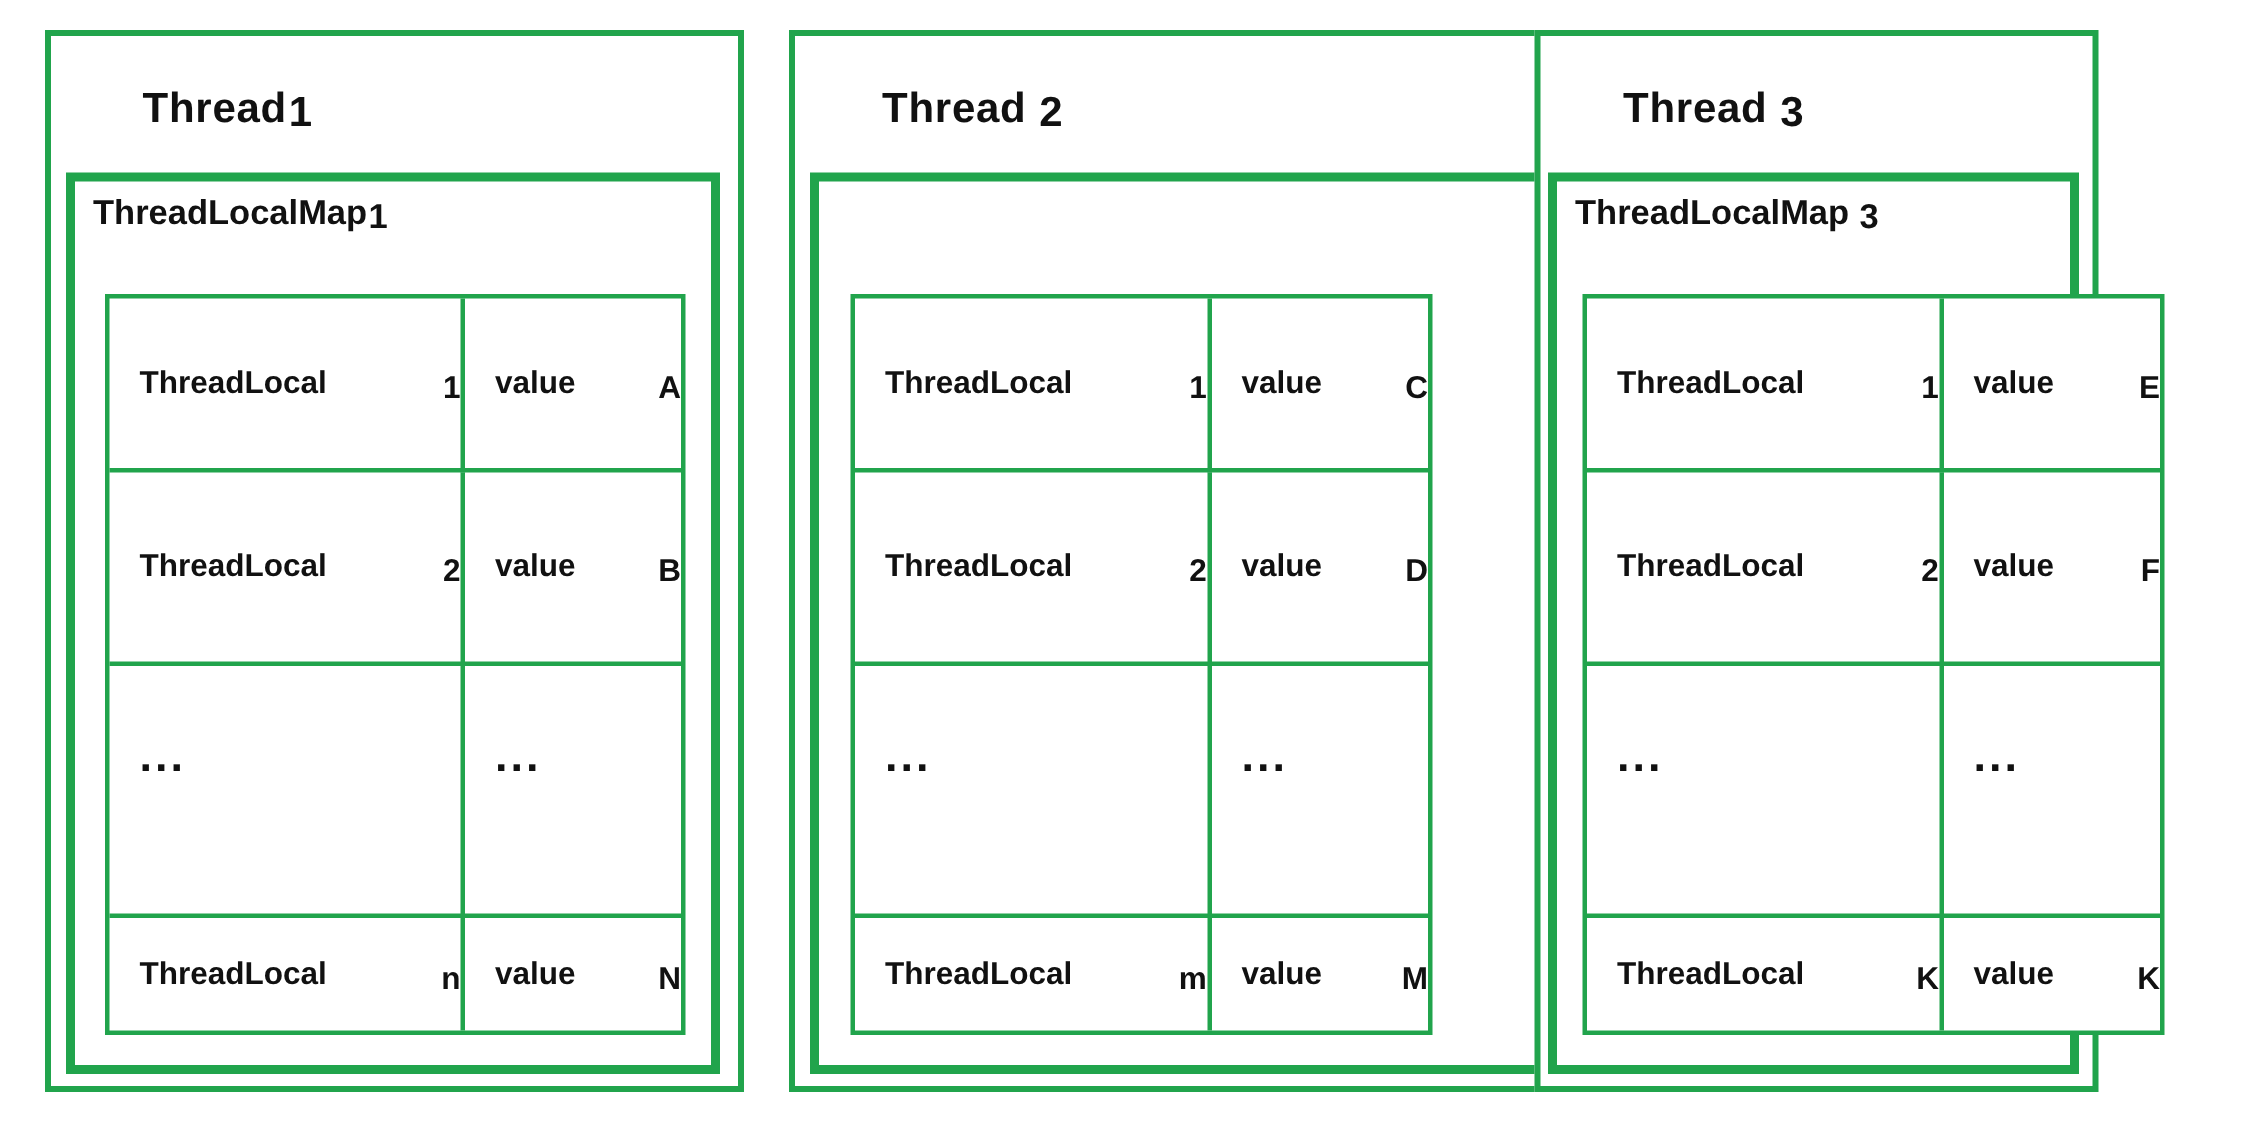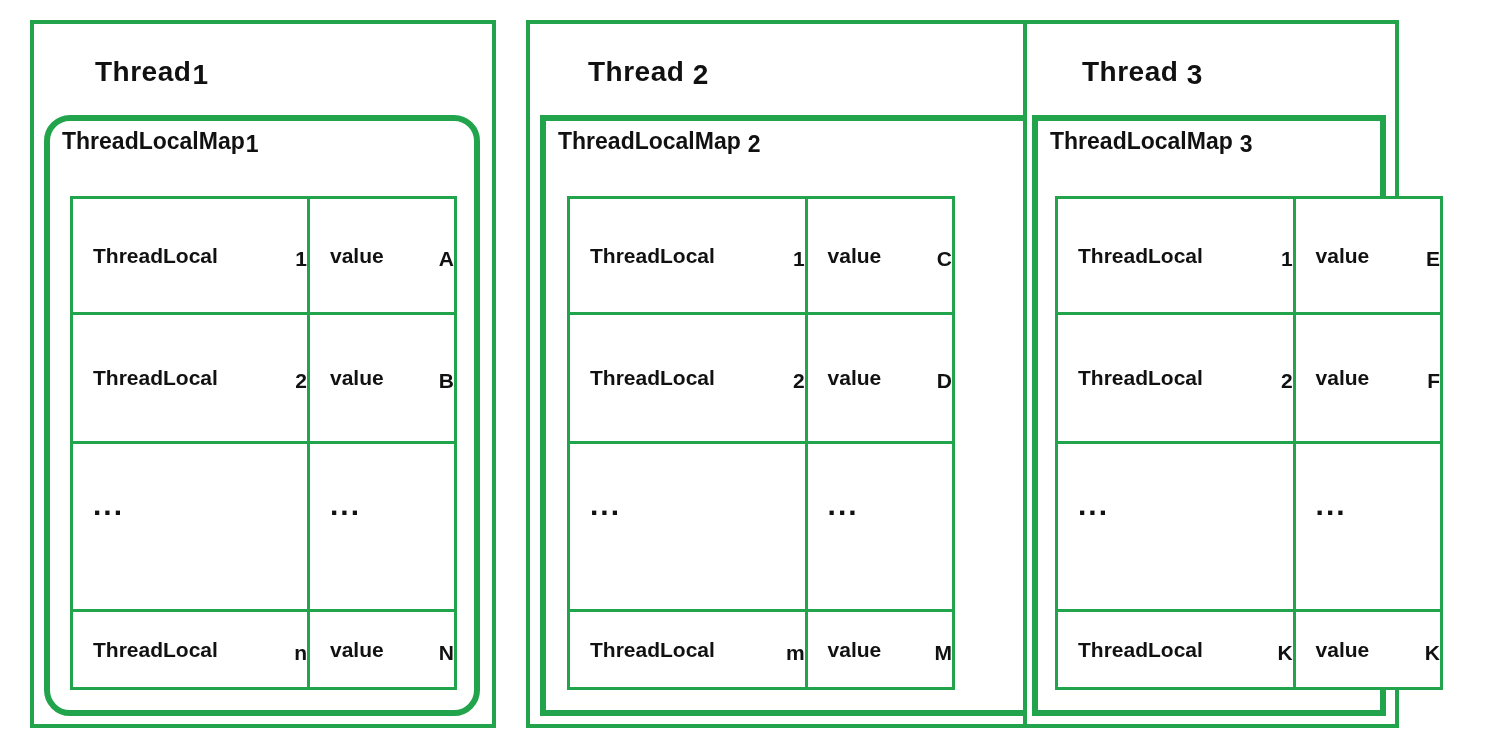--- a/index.html
+++ b/index.html
@@ -40,21 +40,21 @@
   #t0 .thread-title { left: 21px; }
   #t1 .thread-title { left: 18px; }
   #t2 .thread-title { left: 15px; }
 
   .map-box {
     position: absolute;
     top: 91px; bottom: 8px;
     border: 6px solid var(--green);
     background: var(--background);
   }
-  #t0 .map-box { left: 10px; right: 12px; border-radius: 26px; }
+  #t0 .map-box { left: 10px; right: 12px; }
   #t1 .map-box { left: 10px; right: 14px; }
   #t2 .map-box { left: 5px;  right: 9px; }
 
   .map-title {
     position: absolute;
     left: 12px; top: 7px;
     font-size: 23px;
     white-space: nowrap;
   }
 
@@ -131,21 +131,20 @@
           <span class="txt">value</span>
           <span class="suffix">N</span>
         </div>
     </div>
   </div>
 </section>
 
 <section class="thread-box" id="t1">
   <div class="thread-title"><span class="txt">Thread</span><span class="suffix">2</span></div>
   <div class="map-box">
-    <div class="map-title"><span class="txt">ThreadLocalMap</span><span class="suffix">2</span></div>
     <div class="tl-table">
       <div class="cell">
           <span class="txt">ThreadLocal</span>
           <span class="suffix">1</span>
         </div>
       <div class="cell">
           <span class="txt">value</span>
           <span class="suffix">C</span>
         </div>
       <div class="cell">

